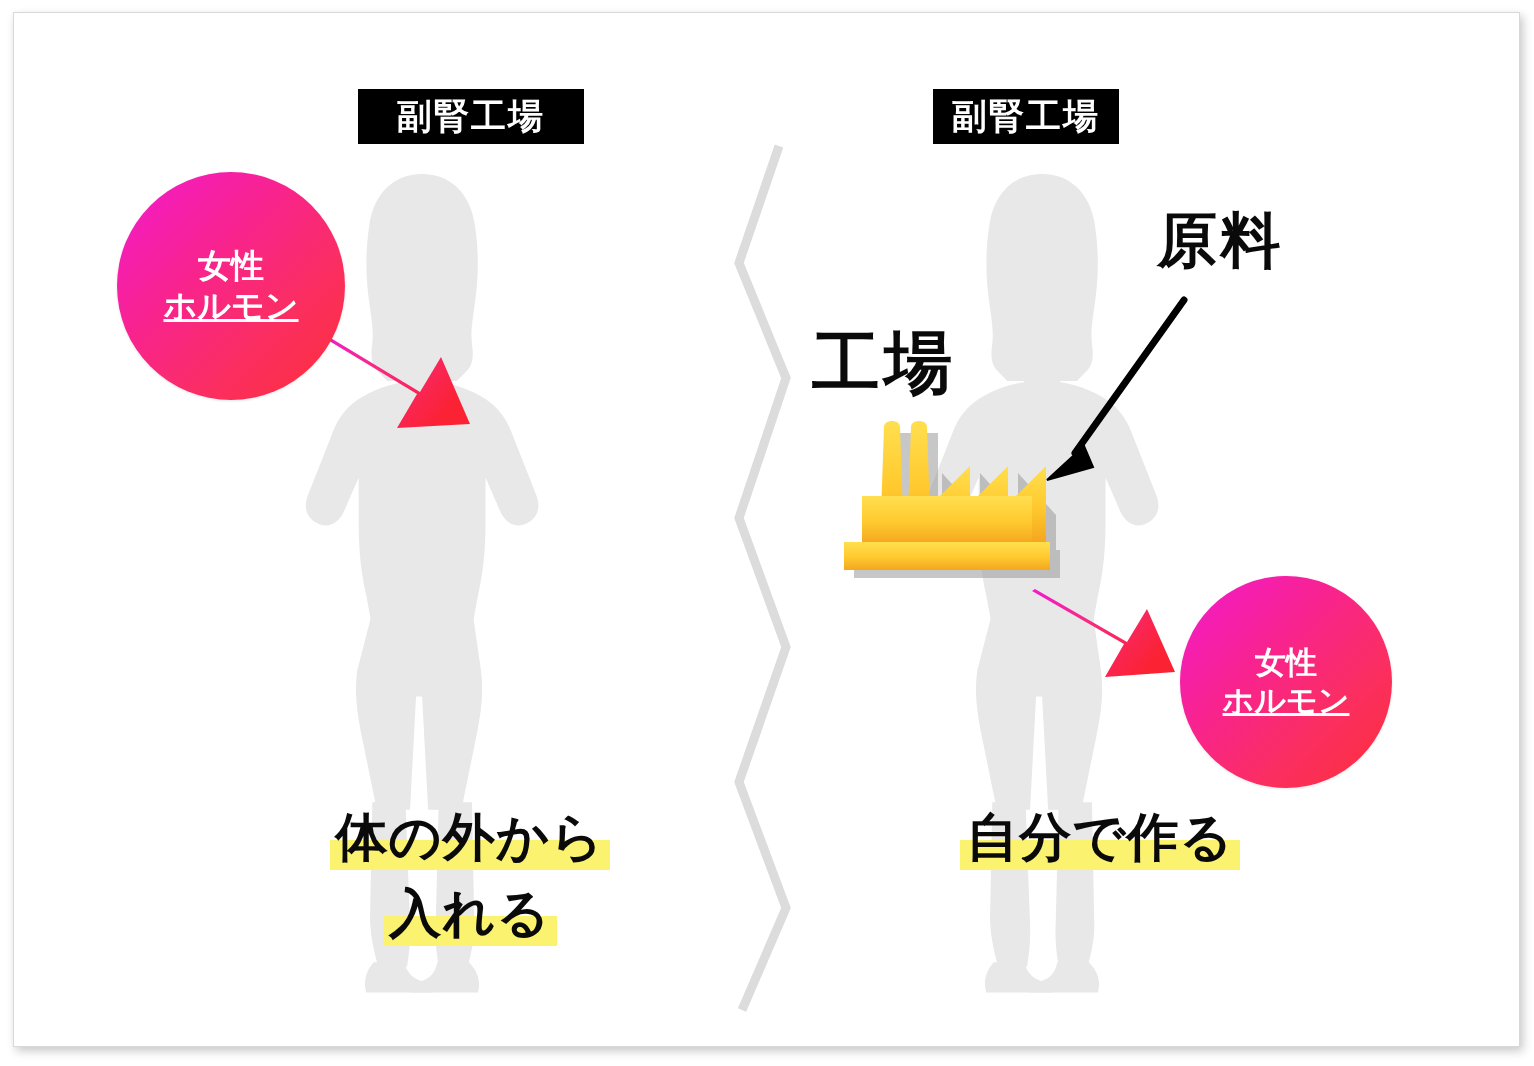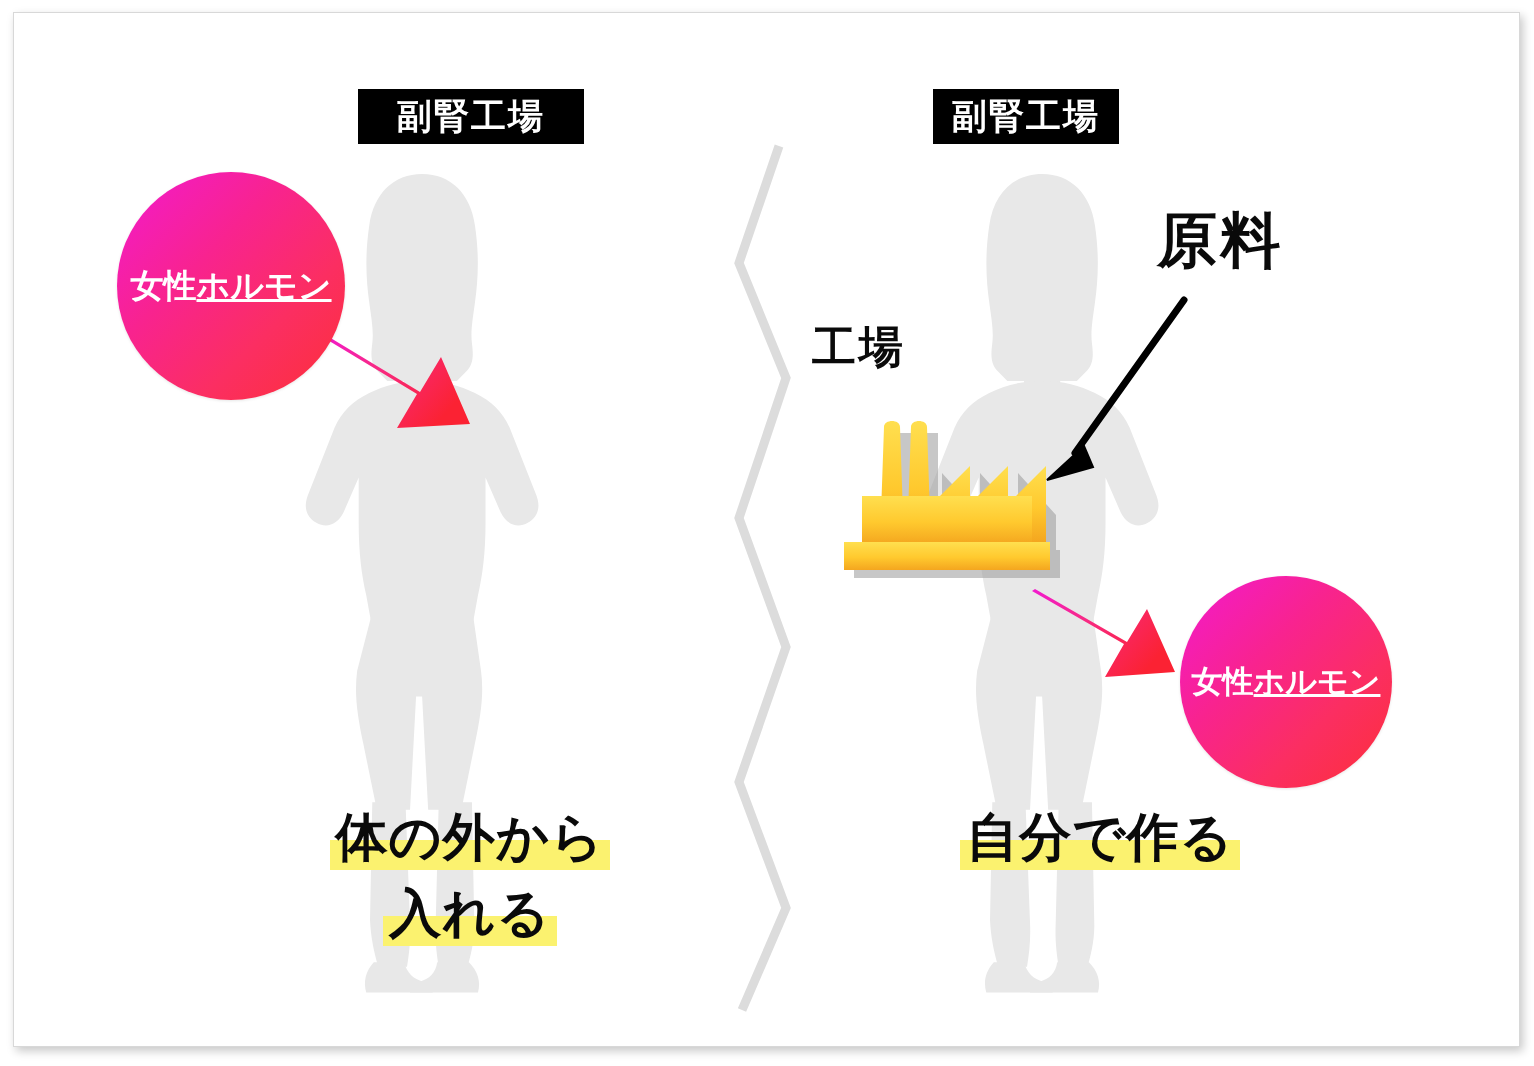--- a/index.html
+++ b/index.html
@@ -71,21 +71,21 @@
     font-size: 35px;
   }
 
   
   .bubble {
     position: absolute;
     border-radius: 50%;
     background: linear-gradient(135deg, #f21ad0 0%, #f8238f 38%, #fb2e62 68%, #fd2f38 100%);
     color: #ffffff;
     display: flex;
-    flex-direction: row;
+    flex-direction: column;
     align-items: center;
     justify-content: center;
     text-align: center;
     font-weight: 700;
     line-height: 1.22;
     box-shadow: 0 1px 3px rgba(0,0,0,0.10);
   }
   #bubble-left {
     left: 117px;
     top: 172px;
@@ -106,21 +106,21 @@
   
   .plain-label {
     position: absolute;
     color: #0a0a0a;
     font-weight: 700;
     white-space: nowrap;
   }
   #label-factory {
     left: 812px;
     top: 318px;
-    font-size: 44px;
+    font-size: 68px;
     letter-spacing: 0.06em;
   }
   #label-material {
     left: 1157px;
     top: 201px;
     font-size: 60px;
     letter-spacing: 0.06em;
   }
 
   

